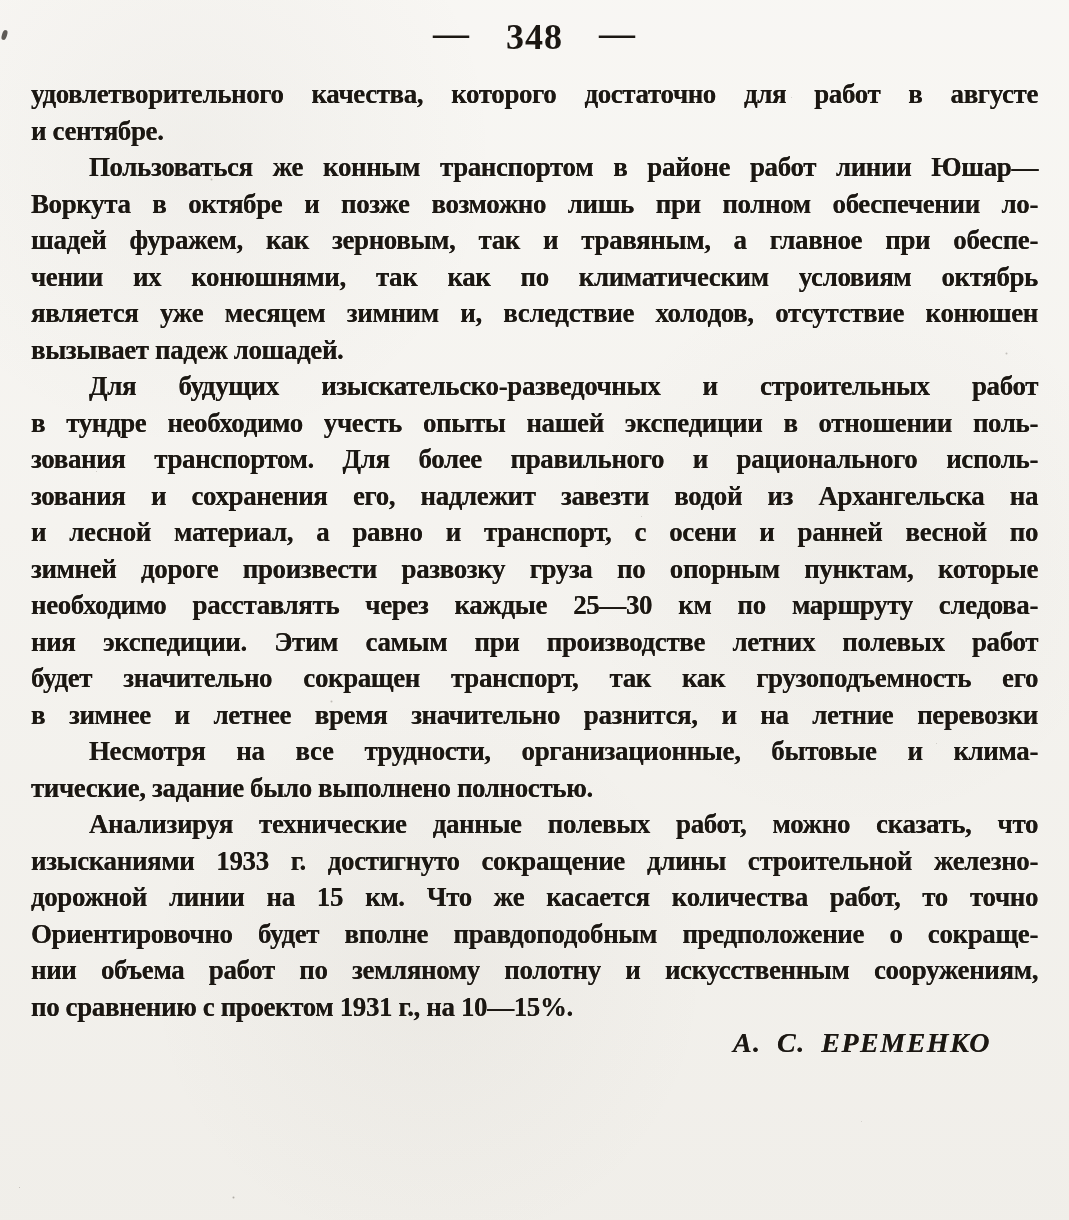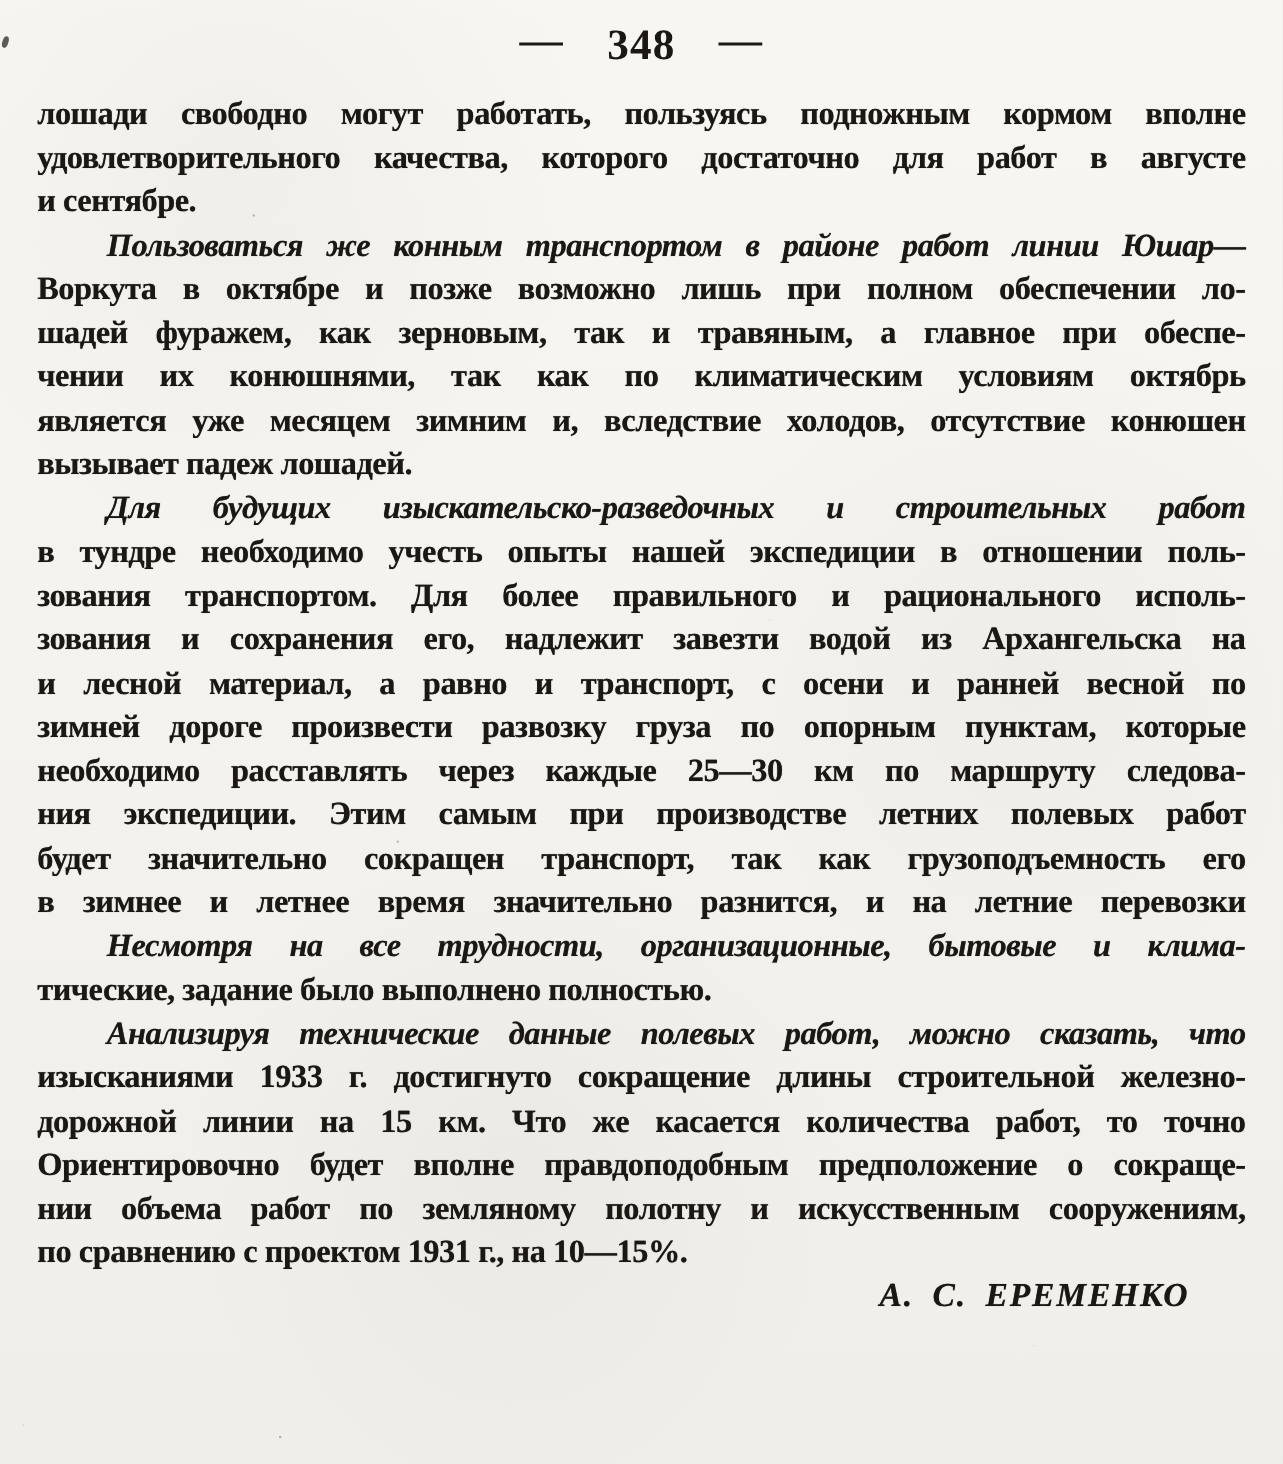--- a/index.html
+++ b/index.html
@@ -45,21 +45,21 @@
     letter-spacing:-0.4px;
     white-space:normal;
     text-align:justify;
     text-align-last:justify;
     text-shadow:0 0 0.6px rgba(27,23,18,0.75);
   }
   .line.para-end{
     text-align:center;
     text-align-last:left;
   }
-  .line.indent{ text-indent:58px;font-style:italic; }
+  .line.indent{ text-indent:58px; }
   .signature{
     font-size:28px;
     font-weight:700;
     font-style:italic;
     line-height:36.5px;
     text-align:right;
     padding-right:47px;
     letter-spacing:1.5px;
     word-spacing:7px;
     text-shadow:0 0 0.6px rgba(27,23,18,0.7);
@@ -96,21 +96,20 @@
   <div class="speckle"></div>
 
   <div class="header">
     <span class="dash">—</span>
     <span>348</span>
     <span class="dash">—</span>
   </div>
 
   <div class="body-text">
     <div id="paragraphs">
-        <div class="line">лошади свободно могут работать, пользуясь подножным кормом вполне</div>
         <div class="line">удовлетворительного качества, которого достаточно для работ в августе</div>
         <div class="line para-end">и сентябре.</div>
         <div class="line indent">Пользоваться же конным транспортом в районе работ линии Юшар—</div>
         <div class="line">Воркута в октябре и позже возможно лишь при полном обеспечении ло-</div>
         <div class="line">шадей фуражем, как зерновым, так и травяным, а главное при обеспе-</div>
         <div class="line">чении их конюшнями, так как по климатическим условиям октябрь</div>
         <div class="line">является уже месяцем зимним и, вследствие холодов, отсутствие конюшен</div>
         <div class="line para-end">вызывает падеж лошадей.</div>
         <div class="line indent">Для будущих изыскательско-разведочных и строительных работ</div>
         <div class="line">в тундре необходимо учесть опыты нашей экспедиции в отношении поль-</div>

